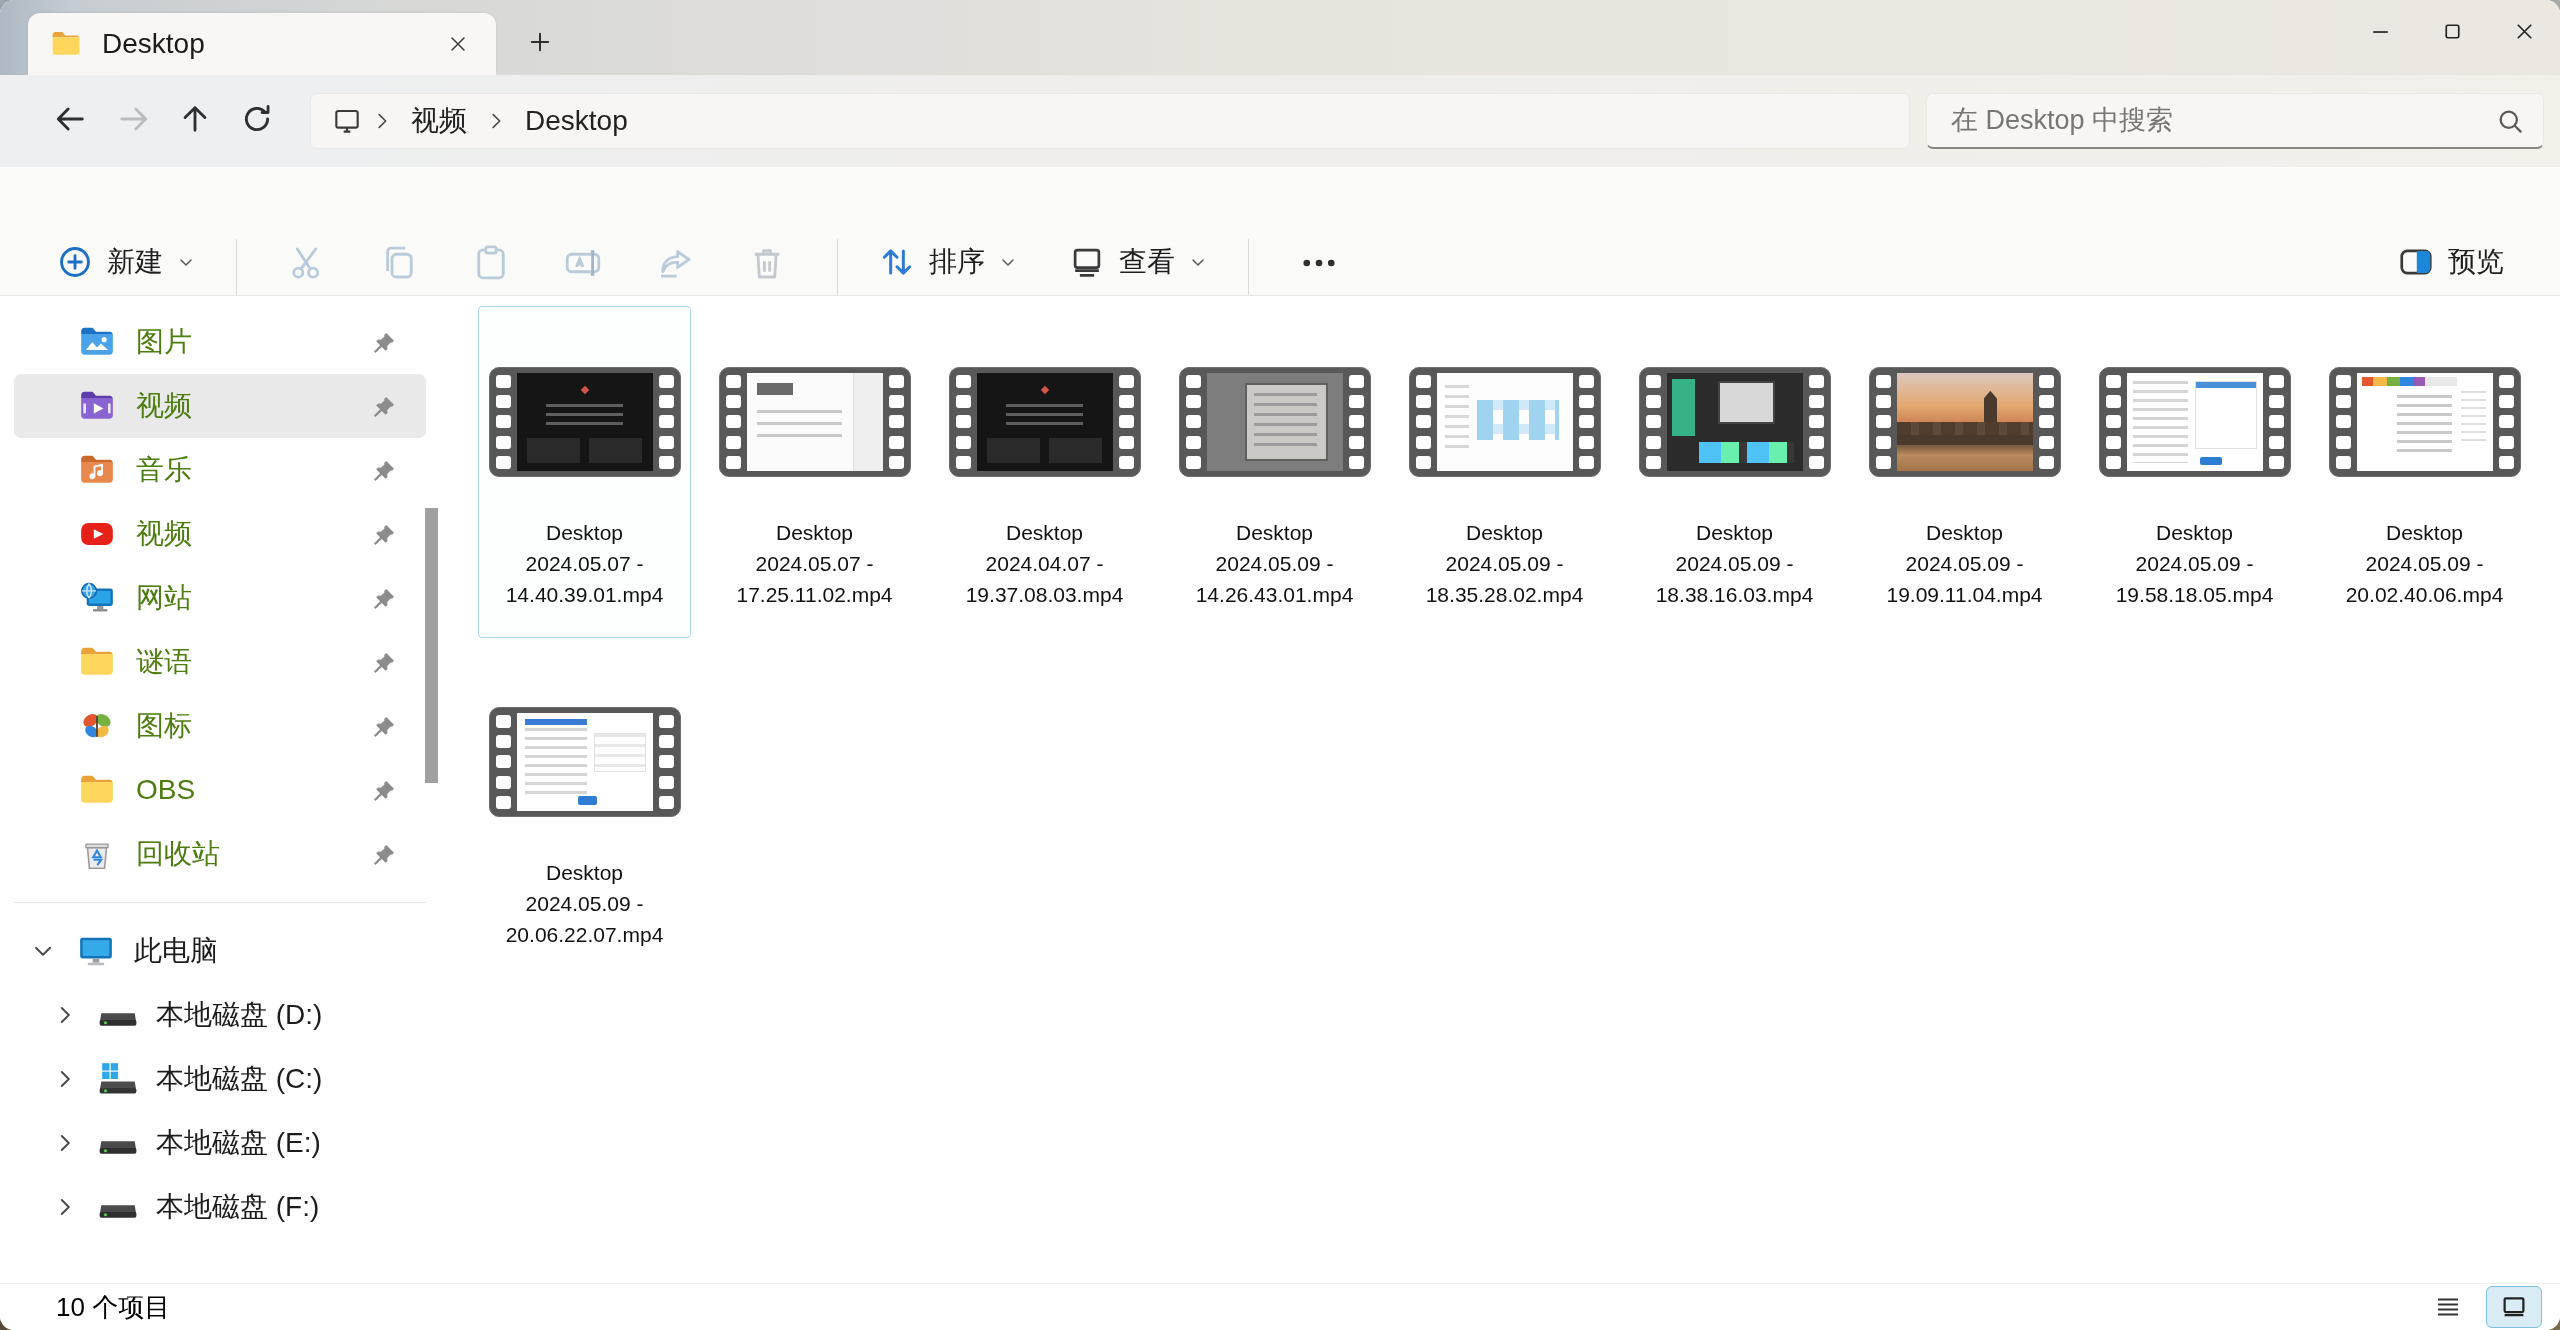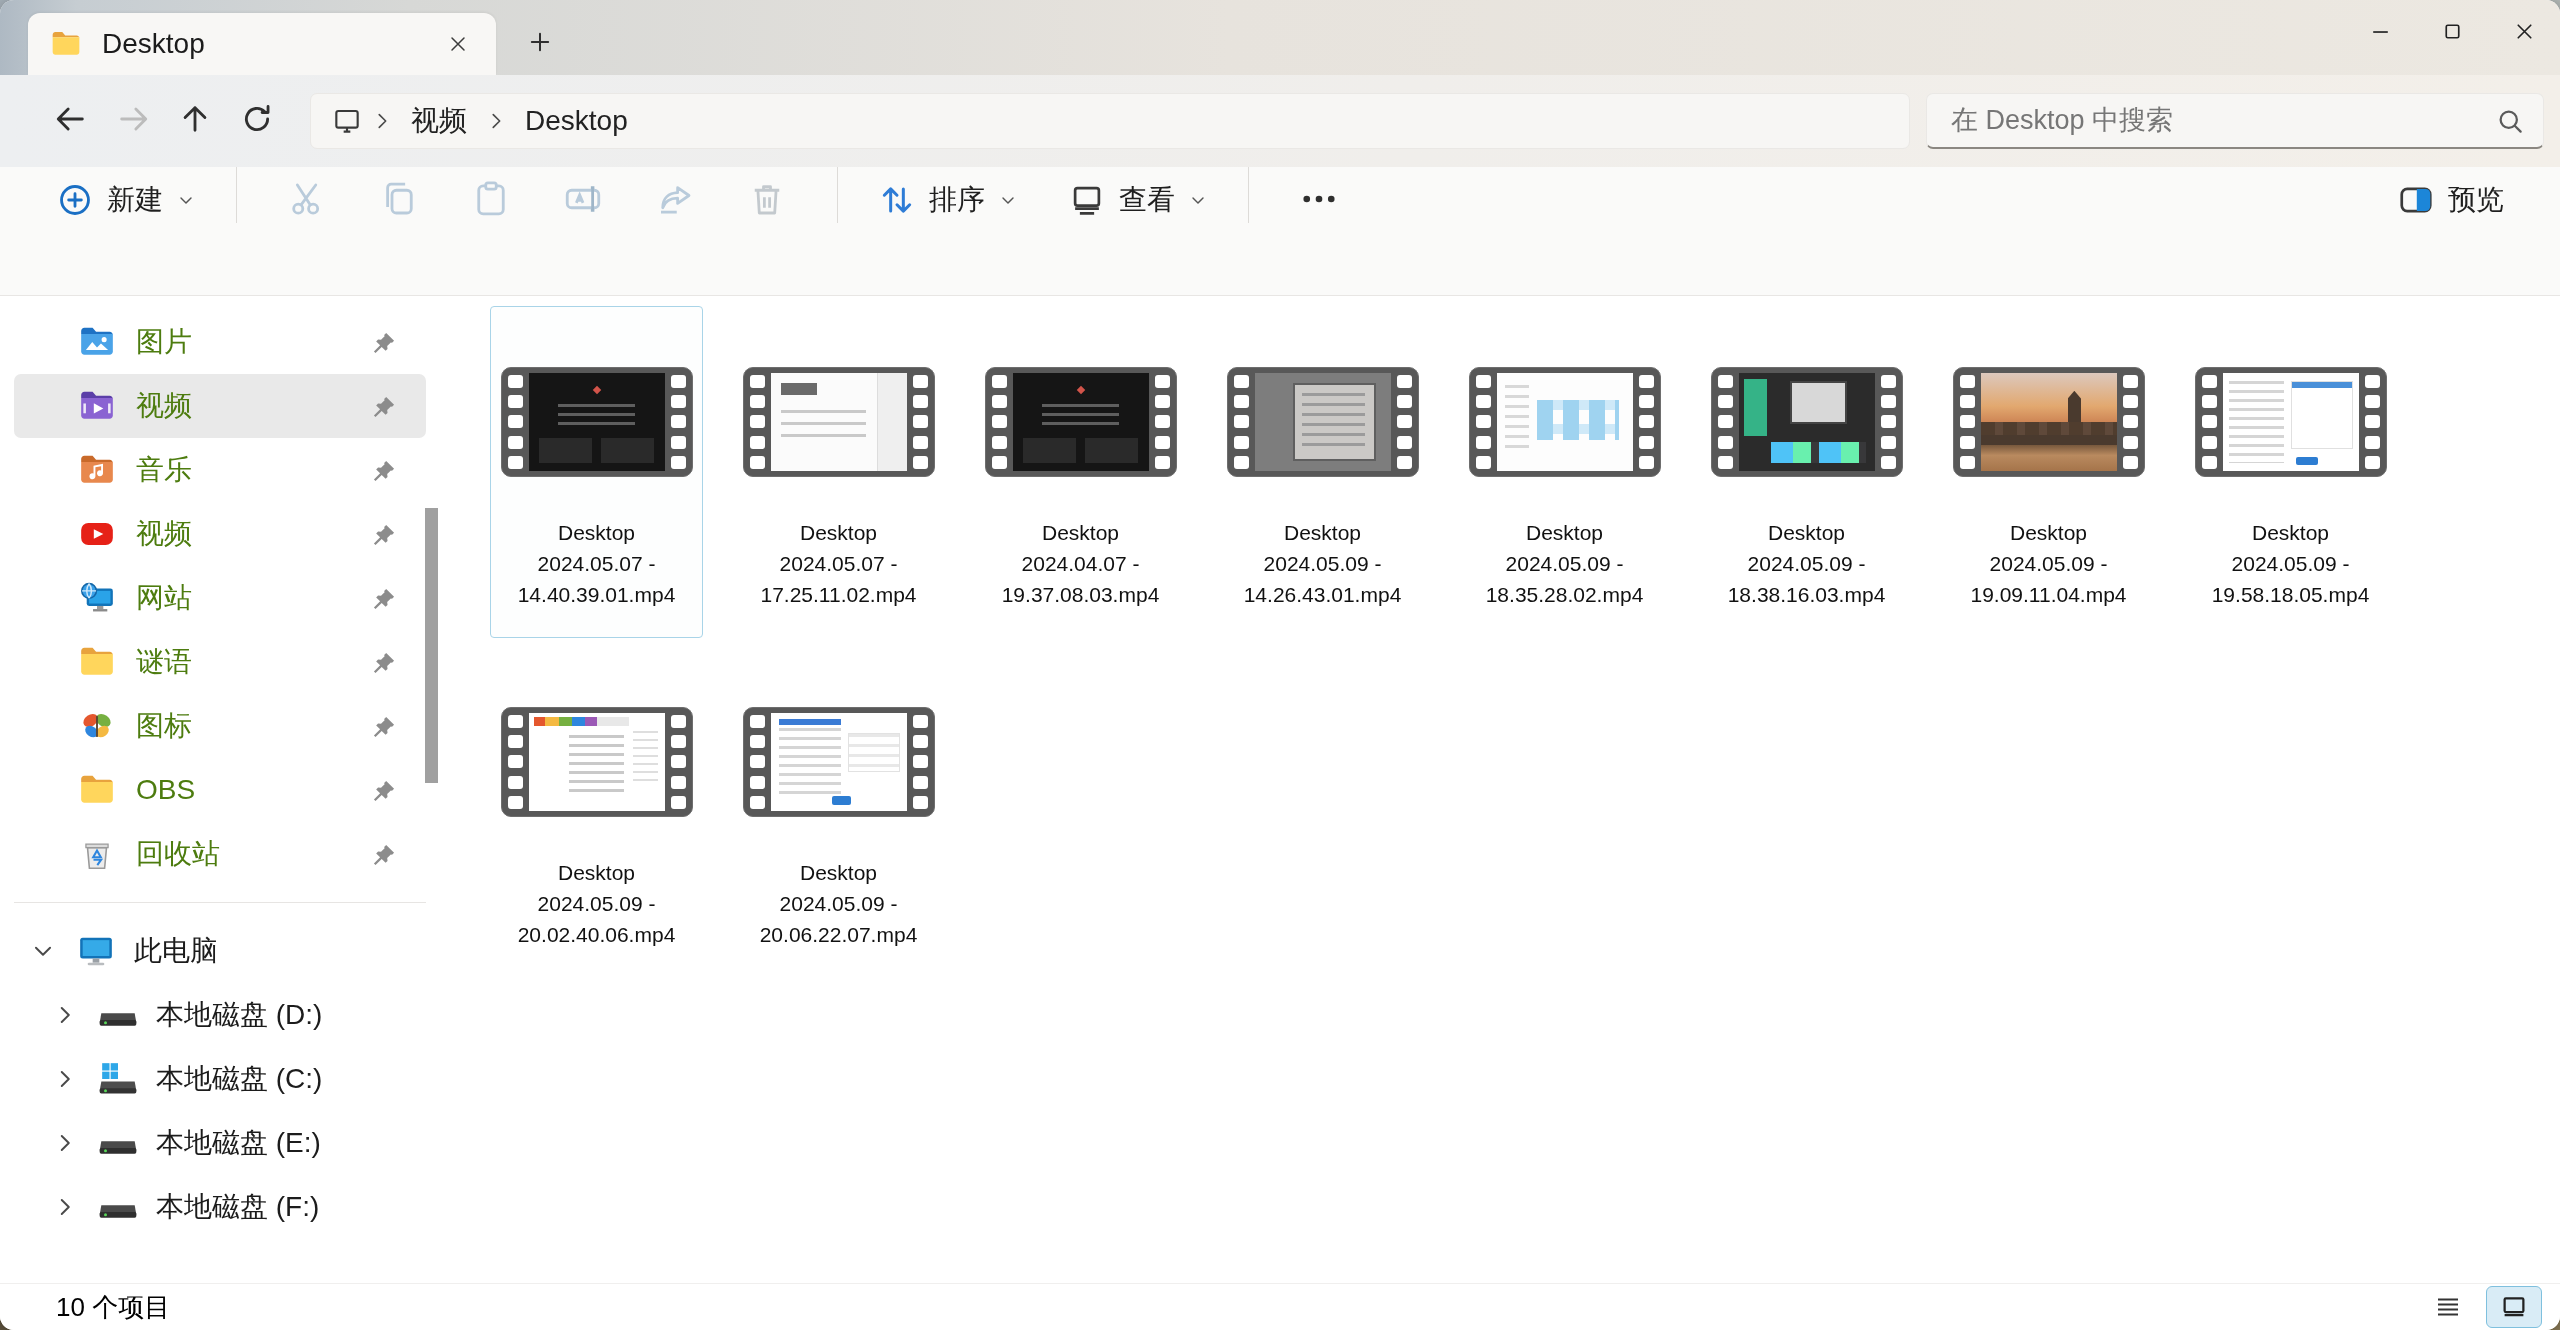--- a/index.html
+++ b/index.html
@@ -35,21 +35,21 @@
   .crumb-sep { width:22px; height:22px; margin:0 8px; }
   .searchfield { width:618px; height:56px; margin-left:16px; background:#f7f6f4; border:1px solid #eae8e5;
     border-bottom:2px solid #8b8781; border-radius:7px; display:flex; align-items:center; padding:0 18px 0 24px; }
   .searchfield input { flex:1; border:none; outline:none; background:transparent; font-size:27px; color:#333;
     font-family:"Liberation Sans","DejaVu Sans",sans-serif; }
   .searchfield input::placeholder { color:#767676; }
   .searchfield svg { width:30px; height:30px; flex:none; }
 
   
   .toolbar { height:129px; flex:none; background:#fafaf9; border-bottom:1px solid #e8e6e4;
-    display:flex; align-items:flex-start; padding:0 40px; }
+    display:flex; align-items:flex-end; padding:0 40px; }
   .tbtn { display:flex; align-items:center; gap:13px; padding:14px 16px; border-radius:8px; }
   .tbtn .lbl { font-size:28px; color:#1f1f1f; }
   .tbtn svg.big { width:38px; height:38px; }
   .tbtn svg.chev { width:20px; height:20px; }
   .tdiv { width:1px; height:56px; background:#dddbd8; margin:0 24px; }
   .iconbtn { width:72px; height:64px; display:flex; align-items:center; justify-content:center; border-radius:8px; margin:0 10px; }
   .iconbtn svg { width:42px; height:42px; }
   .tb-spacer { flex:1; }
 
   
@@ -65,21 +65,21 @@
   .trow { height:64px; display:flex; align-items:center; position:relative; }
   .trow .tchev { width:26px; height:26px; flex:none; }
   .trow .ticon { width:40px; height:40px; flex:none; margin:0 18px 0 20px; }
   .trow .ticon svg { width:100%; height:100%; }
   .trow .tlabel { font-size:28px; color:#1c1c1c; white-space:nowrap; }
   .sb-scroll { position:absolute; right:2px; top:212px; width:13px; height:275px; background:#a0a0a0; }
 
   
   .content { flex:1; padding:10px 0 0 38px; }
   .files { display:flex; flex-wrap:wrap; width:2075px; }
-  .tile { width:213px; height:332px; margin:0 17px 8px 12px; padding-top:34px; border:1.5px solid transparent; border-radius:4px; }
+  .tile { width:213px; height:332px; margin:0 17px 8px 0; padding-top:34px; border:1.5px solid transparent; border-radius:4px; }
   .tile.sel { border-color:#a9d4e8; background:#fdfefe; }
   .iconarea { height:162px; display:flex; align-items:center; justify-content:center; }
   .flabel { width:176px; margin:14px auto 0; text-align:center; font-size:21px; line-height:31px; color:#111;
     overflow-wrap:break-word; }
   .filmstrip { width:192px; height:110px; background:#585858; border:1px solid #6e6e6e; border-radius:10px; display:flex; overflow:hidden; }
   .holes { width:27px; flex:none; display:flex; flex-direction:column; justify-content:space-evenly; align-items:center; }
   .hole { width:15px; height:13px; background:#fff; border-radius:3px; }
   .frame { flex:1; margin:5px 0; position:relative; overflow:hidden; background:#eee; }
   .frame i { position:absolute; display:block; }
 

